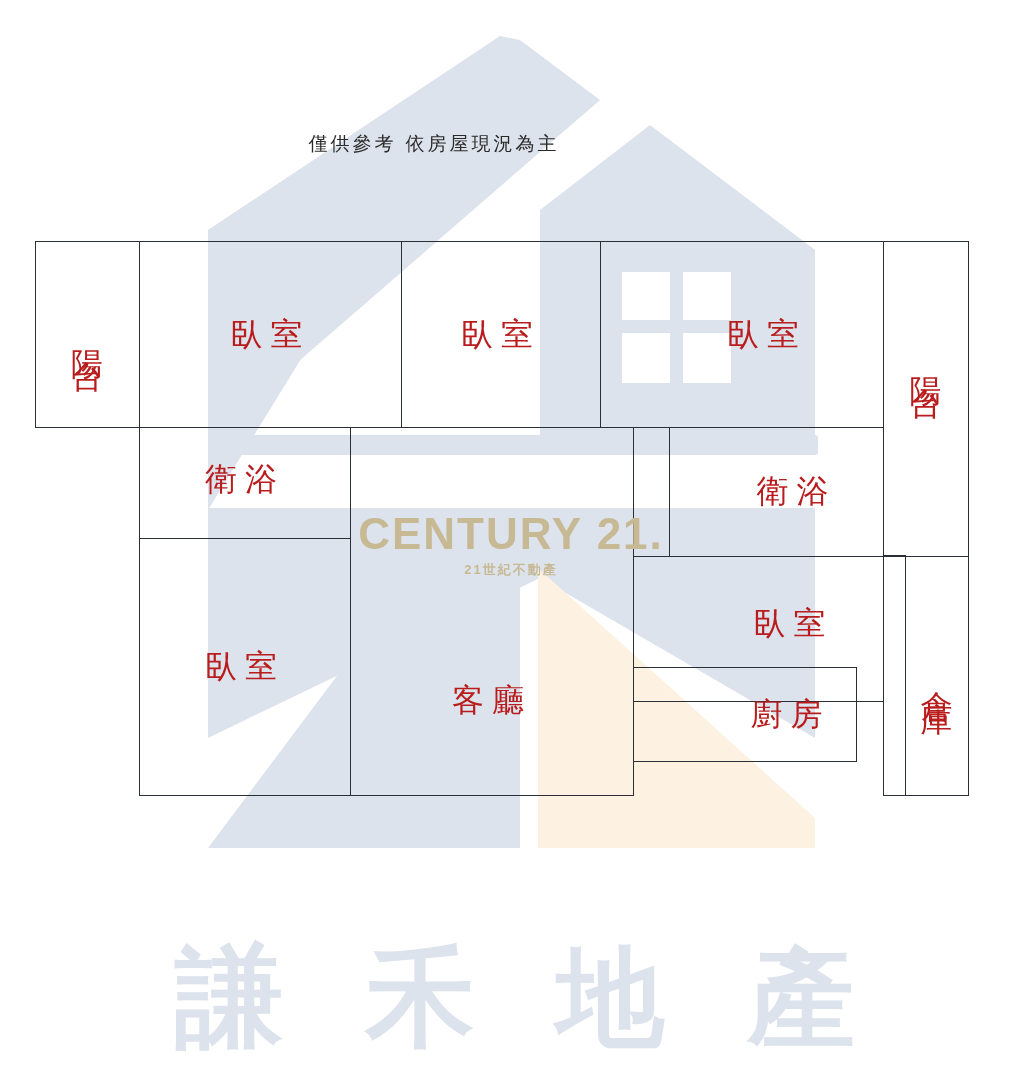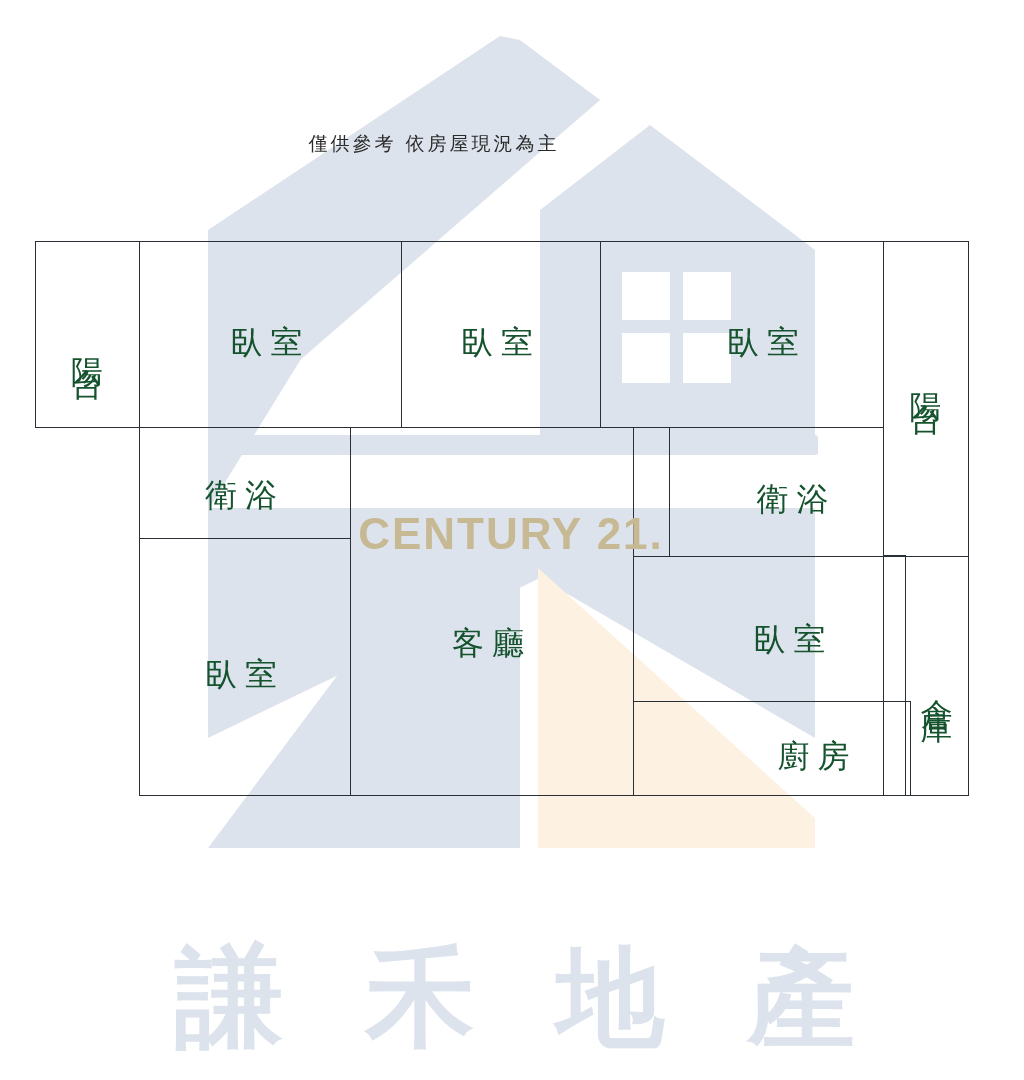--- a/index.html
+++ b/index.html
@@ -3,21 +3,21 @@
   <meta charset="utf-8">
   <style>
     html, body { margin: 0; padding: 0; background: #ffffff; }
     body { width: 1024px; height: 1080px; position: relative; overflow: hidden;
            font-family: "DejaVu Serif", "Liberation Serif", serif; color: #1c1c1c; }
     .wm { position: absolute; left: 0; top: 0; width: 1024px; height: 1080px; }
     .disclaimer { position: absolute; left: 0; width: 868px; top: 131px; text-align: center;
                   font-size: 19px; letter-spacing: 3px; color: #2a2a2a; }
     .room { position: absolute; box-sizing: border-box; border: 1.5px solid #2a2f36;
             display: flex; align-items: center; justify-content: center; }
-    .label { font-size: 32px; letter-spacing: 8px; color: #14532d; white-space: nowrap; margin-top: 16px; }
+    .label { font-size: 32px; letter-spacing: 8px; color: #b91c1c; white-space: nowrap; }
     .vlabel { writing-mode: vertical-rl; text-orientation: upright; letter-spacing: 10px; }
     .brand { position: absolute; left: 356px; top: 509px; width: 310px; text-align: center;
              font-family: Liberation Sans, sans-serif; color: #c6b994; }
     .brand-main { font-size: 44px; font-weight: bold; letter-spacing: 2px; line-height: 50px; }
     .brand-sub { font-size: 13px; font-weight: bold; letter-spacing: 2px; margin-top: 2px; }
     .company { position: absolute; left: 175px; top: 938px; width: 680px; display: flex;
                justify-content: space-between; font-family: "DejaVu Sans", "Liberation Sans", sans-serif;
                font-size: 108px; font-weight: bold; color: #dde3ec; line-height: 120px; }
   </style>
 </head>
@@ -59,41 +59,42 @@
   <span class="label">臥室</span>
 </div>
 <div class="room" style="left:883px;top:241px;width:86px;height:316px;align-items:flex-start;padding-top:110px;">
   <span class="label vlabel">陽台</span>
 </div>
 <div class="room" style="left:883px;top:555px;width:23px;height:241px;"></div>
 
 <div class="room" style="left:139px;top:427px;width:212px;height:112px;align-items:flex-start;padding-top:30px;">
   <span class="label">衛浴</span>
 </div>
-<div class="room" style="left:350px;top:427px;width:284px;height:369px;align-items:flex-start;padding-top:178px;">
+<div class="room" style="left:350px;top:427px;width:284px;height:369px;align-items:center;padding-top:178px;">
   <span class="label">客廳</span>
 </div>
 <div class="room" style="left:669px;top:427px;width:215px;height:130px;border-left:1.5px solid #2a2f36;padding-left:40px;">
   <span class="label">衛浴</span>
 </div>
 <div class="room" style="left:139px;top:538px;width:212px;height:258px;">
   <span class="label">臥室</span>
 </div>
 <div class="room" style="left:633px;top:556px;width:251px;height:146px;padding-left:70px;align-items:flex-start;padding-top:45px;">
   <span class="label">臥室</span>
 </div>
-<div class="room" style="left:633px;top:701px;width:278px;height:95px;padding-left:91px;">
+<div class="room" style="left:633px;top:667px;width:224px;height:95px;padding-left:91px;">
   <span class="label">廚房</span>
 </div>
 <div class="room" style="left:905px;top:556px;width:64px;height:240px;">
   <span class="label vlabel">倉庫</span>
 </div>
 
 <div class="brand">
   <div class="brand-main">CENTURY 21.</div>
+  <div class="brand-sub">21世紀不動產</div>
 </div>
 
 <div class="company">
   <span>謙</span>
   <span>禾</span>
   <span>地</span>
   <span>產</span>
 </div>
 
 </body></html>

